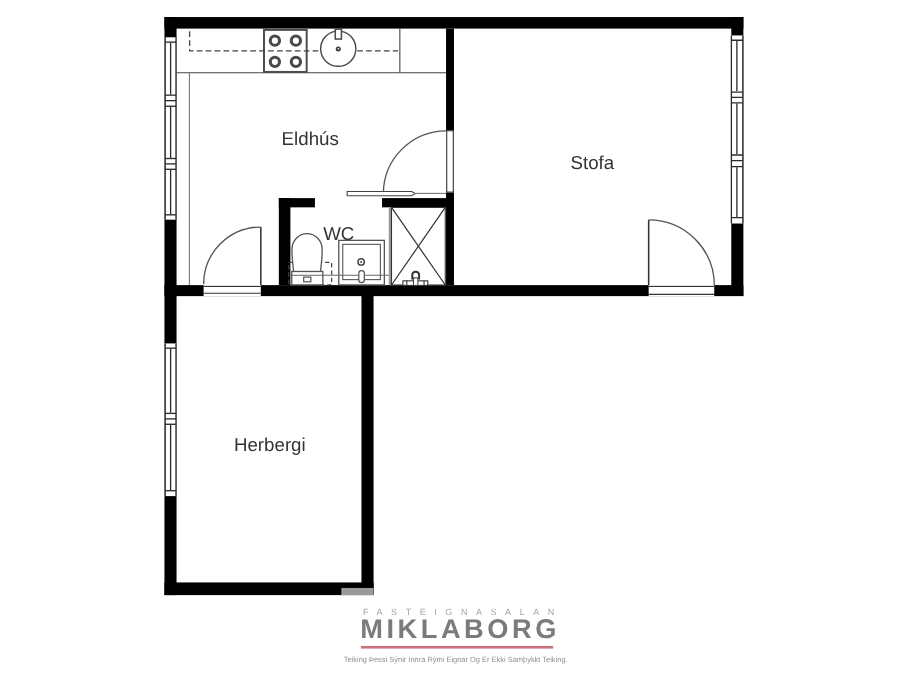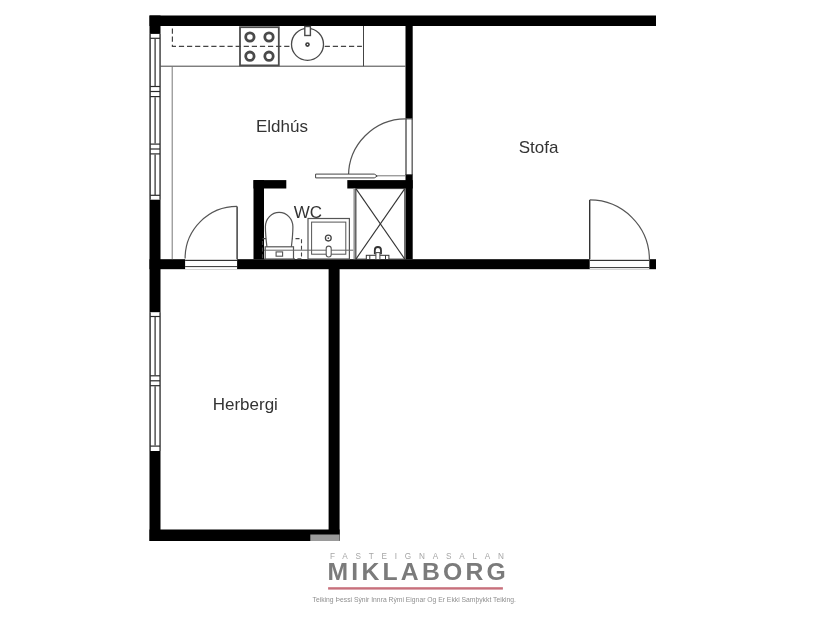--- a/index.html
+++ b/index.html
@@ -1,17 +1,17 @@
 <!DOCTYPE html>
 <html><head>
 <meta charset="utf-8">
 <style>
   html,body{margin:0;padding:0;background:#ffffff;}
   .page{position:relative;width:656px;height:620px;background:#ffffff;overflow:hidden;
-        font-family:"Liberation Sans", sans-serif;}
+        font-family:"Liberation Sans", sans-serif;padding-left:28px;}
   svg{position:absolute;left:0;top:0;}
   text{font-family:"Liberation Sans", sans-serif;-webkit-font-smoothing:antialiased;}
 </style>
 </head>
 <body>
 <div class="page">
 <svg width="826" height="620" viewBox="0 0 826 620">
 
   <rect x="0" y="0" width="826" height="620" fill="#ffffff"></rect>
 

